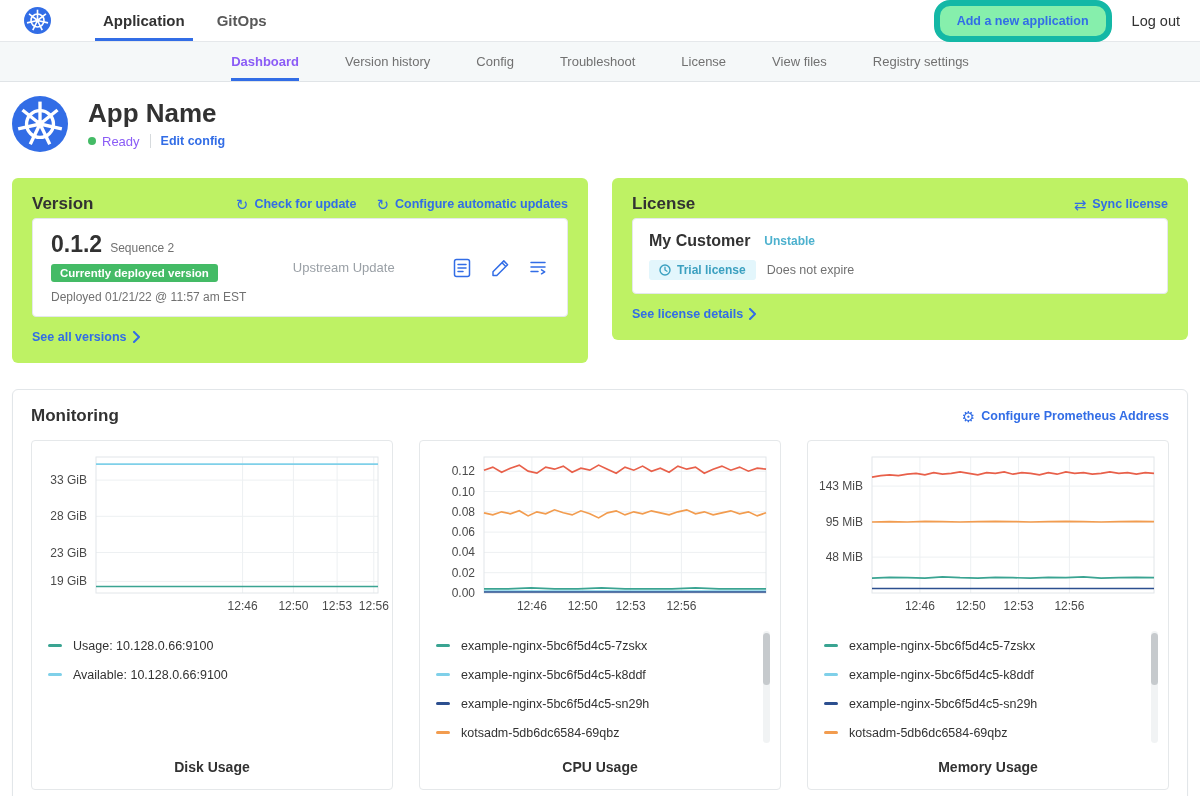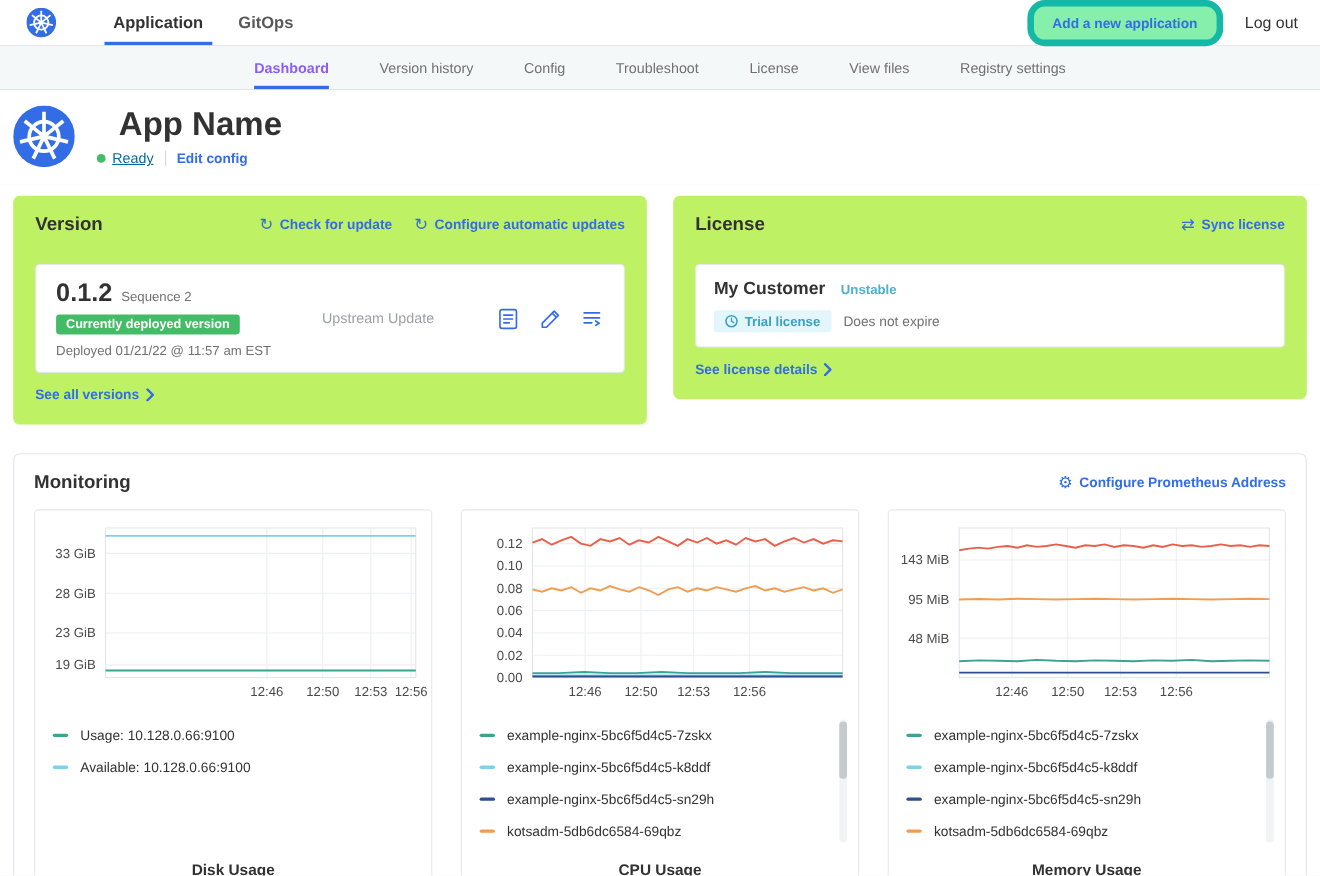--- a/index.html
+++ b/index.html
@@ -28,38 +28,38 @@
   .subnav { height:40px; background:#f5f8f9; border-bottom:1px solid #e0e4e7;
     display:flex; justify-content:center; gap:46px; }
   .subnav-item { display:flex; align-items:center; font-size:13px; color:#717171;
     position:relative; cursor:pointer; }
   .subnav-item.active { color:#8b5cf6; font-weight:700; }
   .subnav-item.active::after { content:""; position:absolute; left:0; right:0; bottom:0;
     height:3px; background:#326de6; }
   
   .app-header { background:#fff; display:flex; align-items:center; gap:20px;
     padding:14px 24px 16px 12px; }
-  .app-title { font-size:30px; font-weight:700; line-height:1.1;margin-left:20px; }
+  .app-title { font-size:26px; font-weight:700; line-height:1.1; }
   .status-row { display:flex; align-items:center; margin-top:6px; font-size:13px; }
   .ready-dot { width:8px; height:8px; border-radius:50%; background:#44bb66; margin-right:6px; }
-  .ready-label { color:#0369a1;text-decoration:underline; }
+  .ready-label { color:#8b5cf6; }
   .vdivider { width:1px; height:14px; background:#d6dadd; margin:0 10px; }
   .link { color:#326de6; font-weight:700; cursor:pointer; text-decoration:none; }
   .edit-config { font-size:12.5px; }
   
   .content { background:#fff; padding:10px 12px 14px; }
   .cards-row { display:flex; gap:24px; align-items:flex-start; }
   .card { flex:1; background:#bef264; border-radius:6px; padding:16px 20px 18px; }
   .card-head { display:flex; justify-content:space-between; align-items:center; }
   .card-head h2 { font-size:17px; font-weight:700; }
   .card-actions { display:flex; gap:20px; align-items:center; }
   .action-link { display:inline-flex; align-items:center; gap:6px; color:#326de6;
     font-size:12.5px; font-weight:700; cursor:pointer; }
   .icon-glyph { font-size:15px; line-height:1; font-weight:400; }
-  .inner-box { background:#fff; border:1px solid #e4e8ec; border-radius:4px; margin-top:26px; }
+  .inner-box { background:#fff; border:1px solid #e4e8ec; border-radius:4px; margin-top:4px; }
   .version-box { padding:12px 18px; display:flex; align-items:center; justify-content:space-between; }
   .version-row { display:flex; align-items:baseline; gap:8px; }
   .version-number { font-size:23px; font-weight:700; }
   .sequence { font-size:12px; color:#717171;text-align:right; }
   .deployed-badge { display:inline-block; margin-top:6px; background:#44bb66; color:#fff;
     font-size:11.5px; font-weight:600; padding:3px 9px; border-radius:3px; }
   .deployed-at { margin-top:8px; font-size:12px; color:#717171; }
   .upstream { font-size:13px; color:#9aa0a6; margin-right:10px; }
   .version-icons { display:flex; gap:16px; align-items:center; }
   .v-icon { cursor:pointer; display:inline-flex; }

